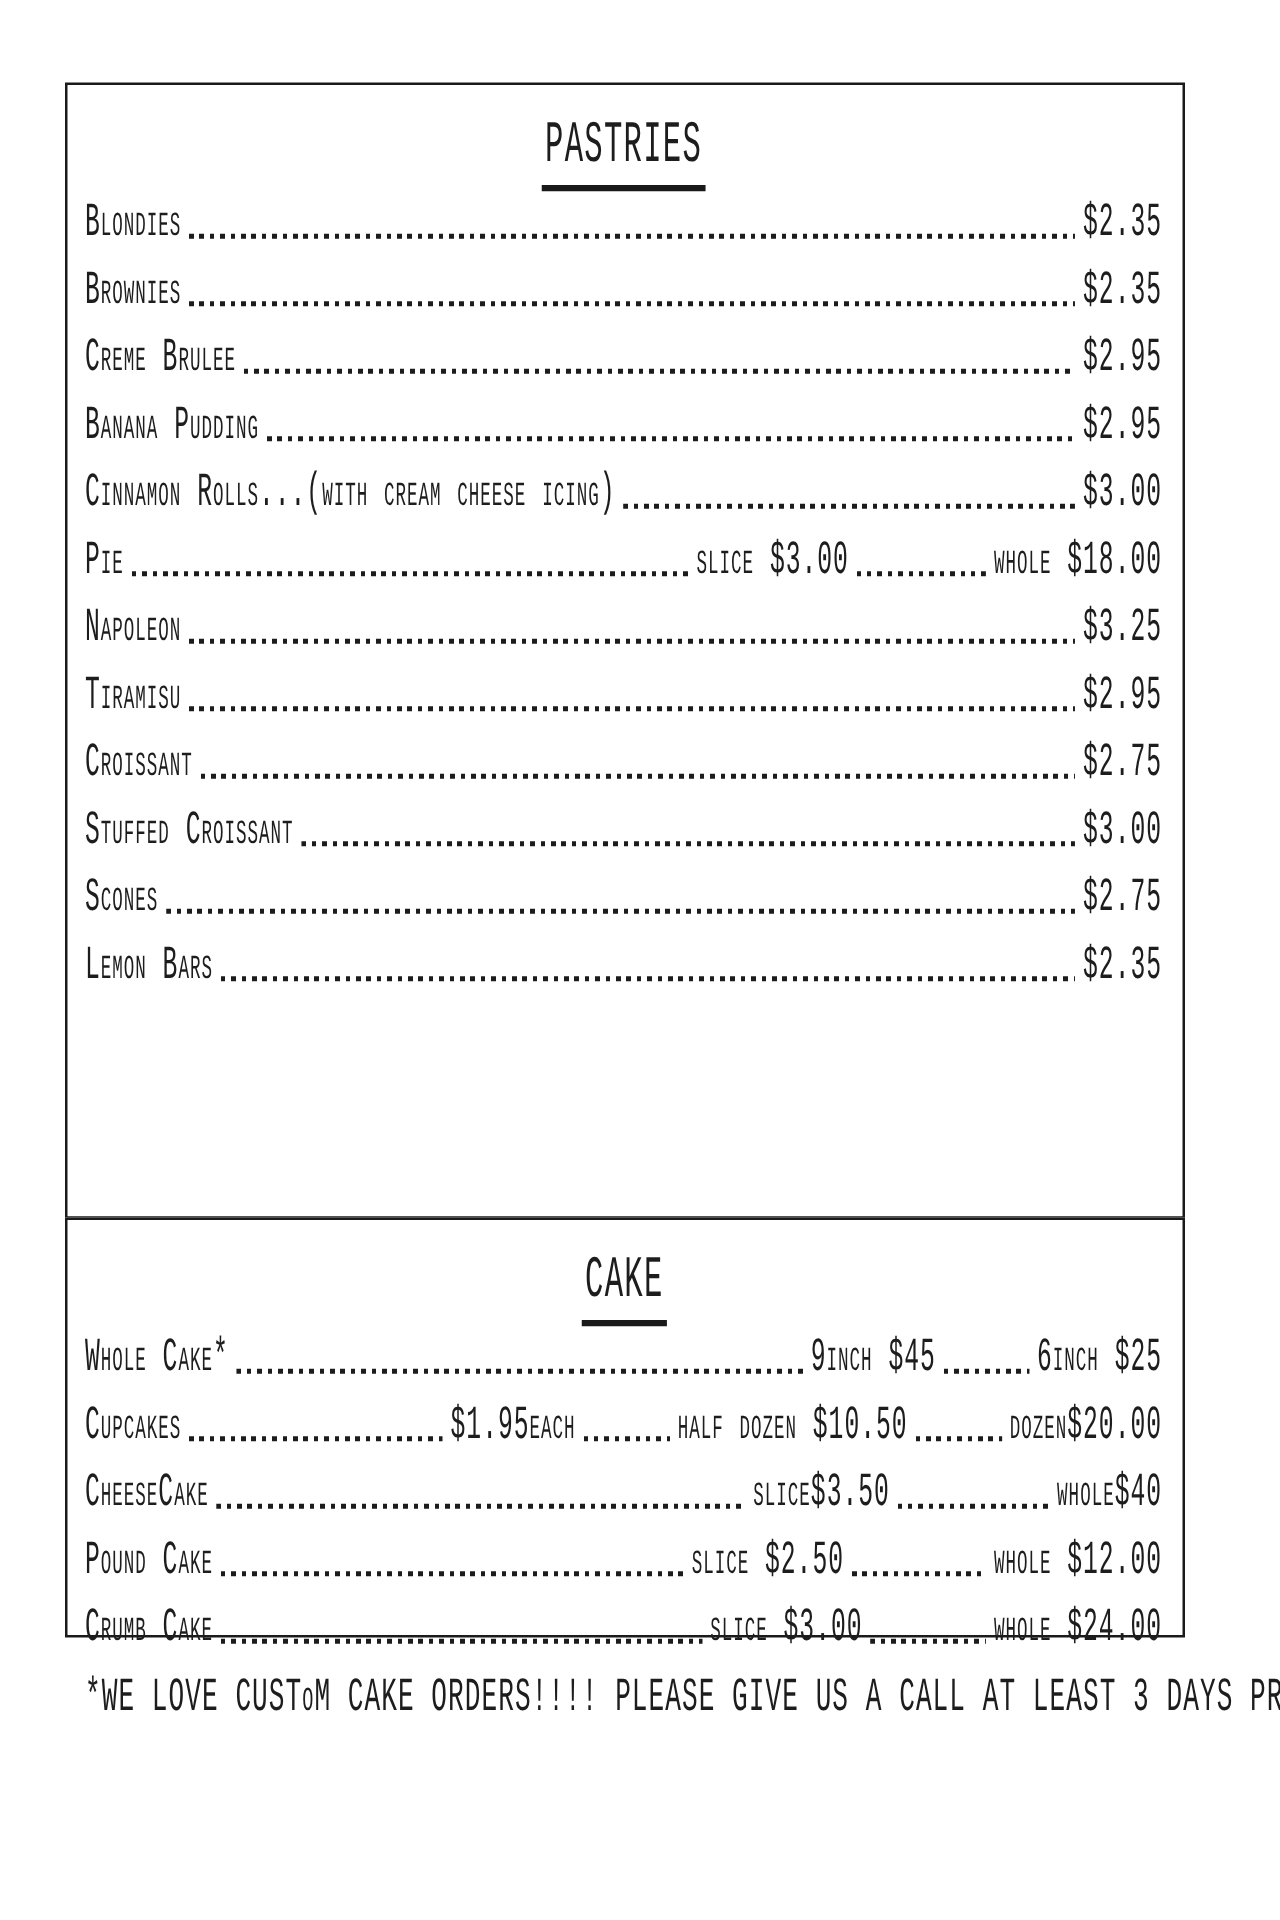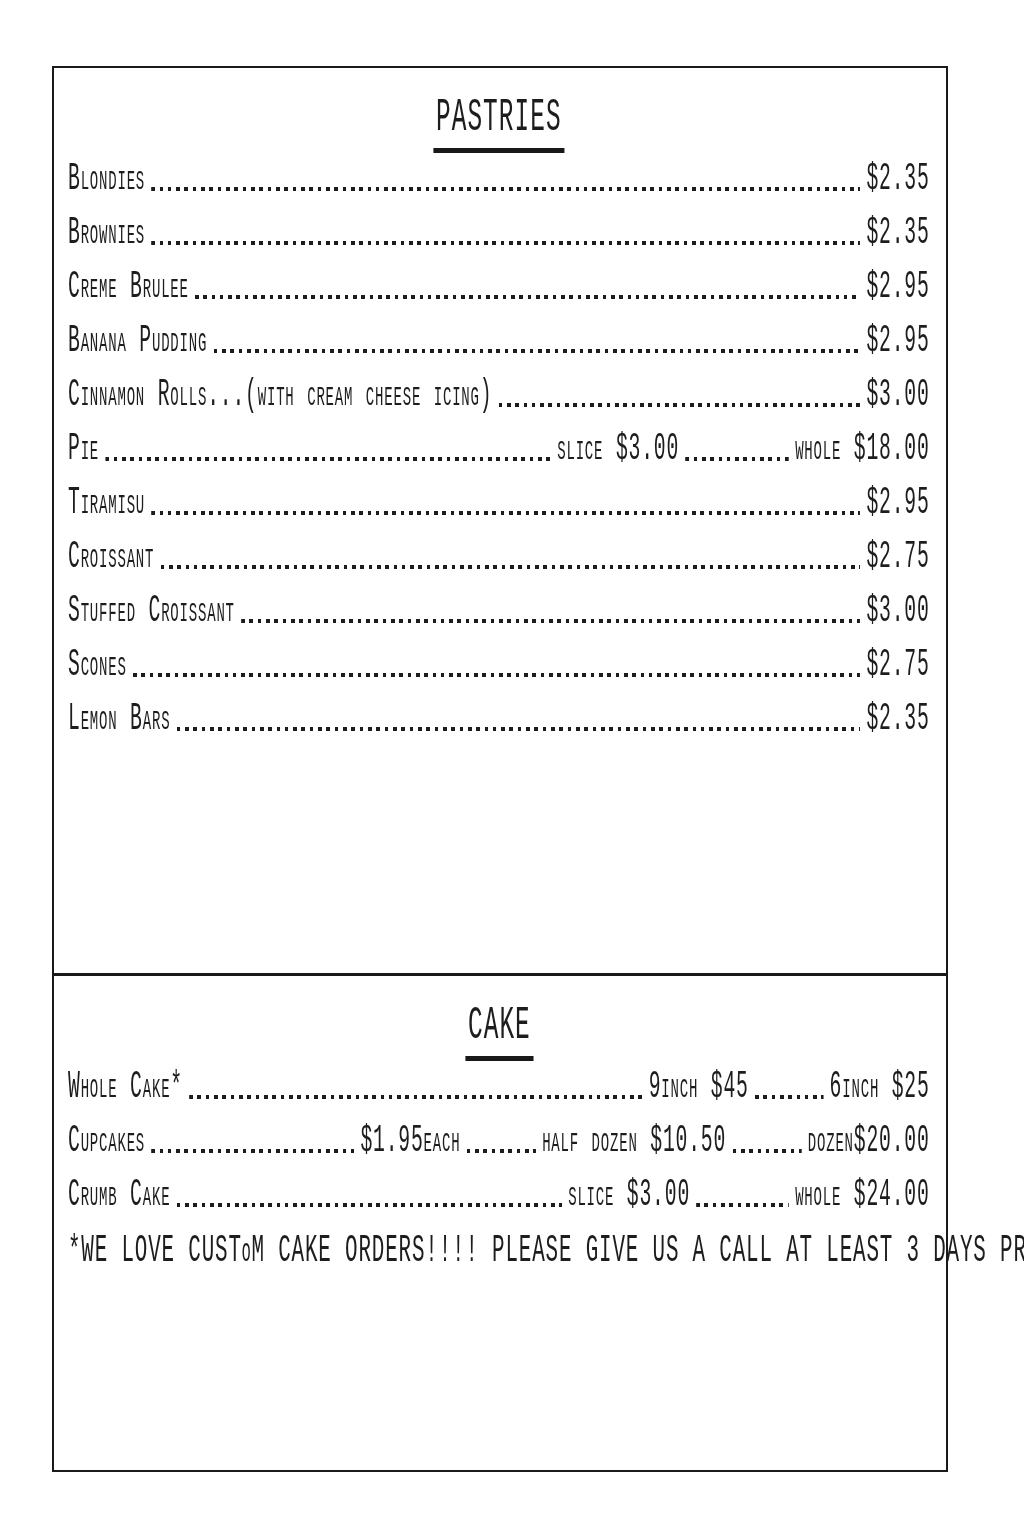--- a/index.html
+++ b/index.html
@@ -14,21 +14,21 @@
   }
   .menu-wrap{position:absolute;left:52px;top:66px;width:896px;}
   .box{
     box-sizing:border-box;
     width:896px;
     border:2px solid #1a1a1a;
     background:#ffffff;
     padding:0 16px 0 14px;
   }
   .box-pastries{height:909px;}
-  .box-cake{height:498px;margin-top:-1px;}
+  .box-cake{height:336px;margin-top:-1px;}
 
   .sec-title{padding-top:26px;height:58px;text-align:center;}
   .sec-title .t{
     display:inline-block;
     font-size:47px;line-height:1;letter-spacing:2px;
     padding:0 5px 7px 5px;
     border-bottom:5px solid #191919;
     transform:scaleX(0.52);
     transform-origin:center bottom;
     white-space:nowrap;
@@ -121,20 +121,27 @@
       <div class="line">
           <div class="rowflex">
         <span class="txt">Pie</span>
         <i class="leader" style="flex-grow:4.8"></i>
         <span class="txt">slice $3.00</span>
         <i class="leader" style="flex-grow:1"></i>
         <span class="txt">whole $18.00</span>
       </div>
         </div>
 
+      <div class="line">
+          <div class="rowflex">
+        <span class="txt">Napoleon</span>
+        <i class="leader" style="flex-grow:1"></i>
+        <span class="txt">$3.25</span>
+      </div>
+        </div>
 
       <div class="line">
           <div class="rowflex">
         <span class="txt">Tiramisu</span>
         <i class="leader" style="flex-grow:1"></i>
         <span class="txt">$2.95</span>
       </div>
         </div>
 
 
@@ -194,21 +201,39 @@
         <i class="leader" style="flex-grow:3.4"></i>
         <span class="txt">$1.95each</span>
         <i class="leader" style="flex-grow:1"></i>
         <span class="txt">half dozen $10.50</span>
         <i class="leader" style="flex-grow:1"></i>
         <span class="txt">dozen$20.00</span>
       </div>
         </div>
 
 
-
+      <div class="line">
+          <div class="rowflex">
+        <span class="txt">CheeseCake</span>
+        <i class="leader" style="flex-grow:3.8"></i>
+        <span class="txt">slice$3.50</span>
+        <i class="leader" style="flex-grow:1"></i>
+        <span class="txt">whole$40</span>
+      </div>
+        </div>
+
+      <div class="line">
+          <div class="rowflex">
+        <span class="txt">Pound Cake</span>
+        <i class="leader" style="flex-grow:3.8"></i>
+        <span class="txt">slice $2.50</span>
+        <i class="leader" style="flex-grow:1"></i>
+        <span class="txt">whole $12.00</span>
+      </div>
+        </div>
 
       <div class="line">
           <div class="rowflex">
         <span class="txt">Crumb Cake</span>
         <i class="leader" style="flex-grow:4.7"></i>
         <span class="txt">slice $3.00</span>
         <i class="leader" style="flex-grow:1"></i>
         <span class="txt">whole $24.00</span>
       </div>
         </div>

